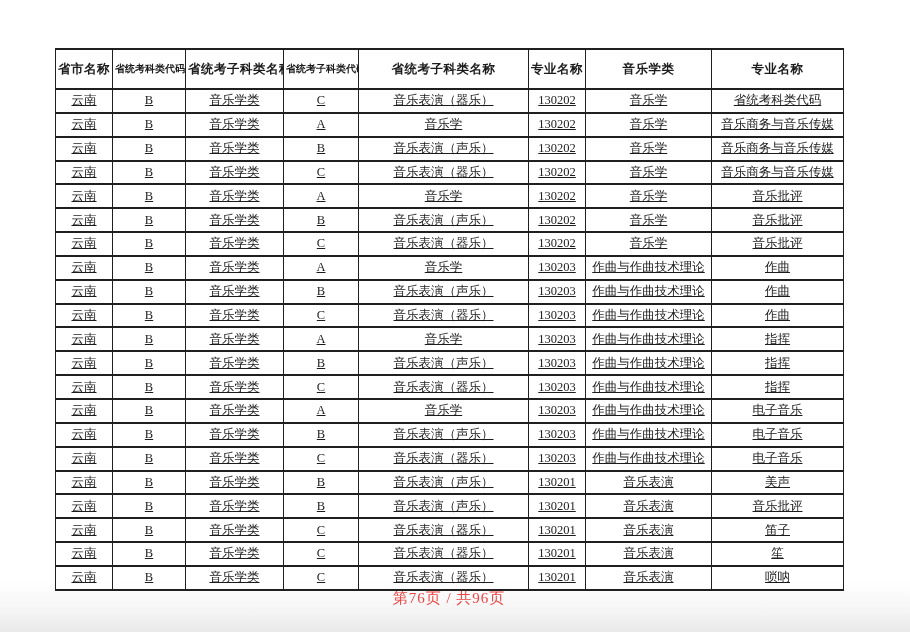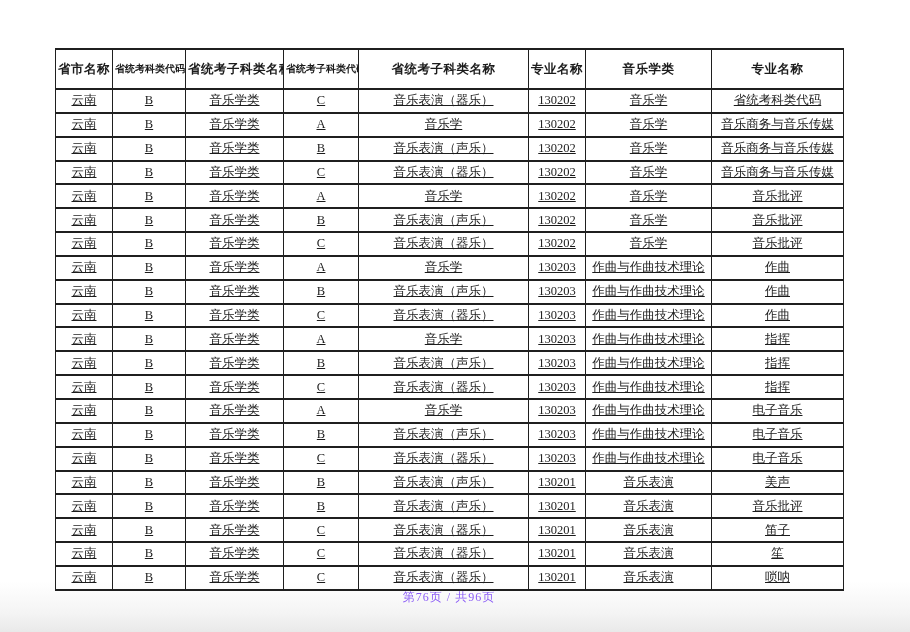--- a/index.html
+++ b/index.html
@@ -59,22 +59,22 @@
   .data-table td {
     font-size: 12.5px;
     font-weight: 400;
   }
   .footer {
     position: absolute;
     top: 589px;
     left: 55px;
     width: 788px;
     text-align: center;
-    font-size: 12px;
-    color: #8b5cf6;
+    font-size: 15px;
+    color: #ef4444;
     letter-spacing: 1px;
   }
 </style>
 </head>
 <body>
 
 <div class="page">
 
   <table class="data-table">
     <colgroup>

